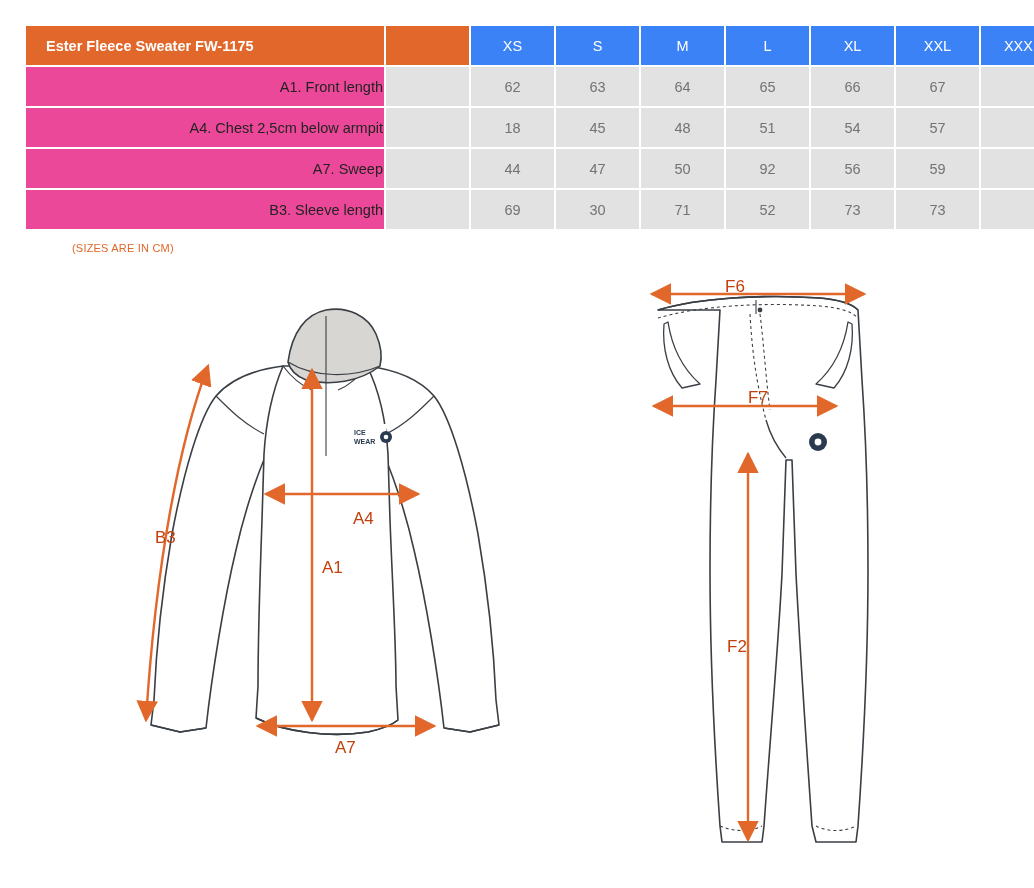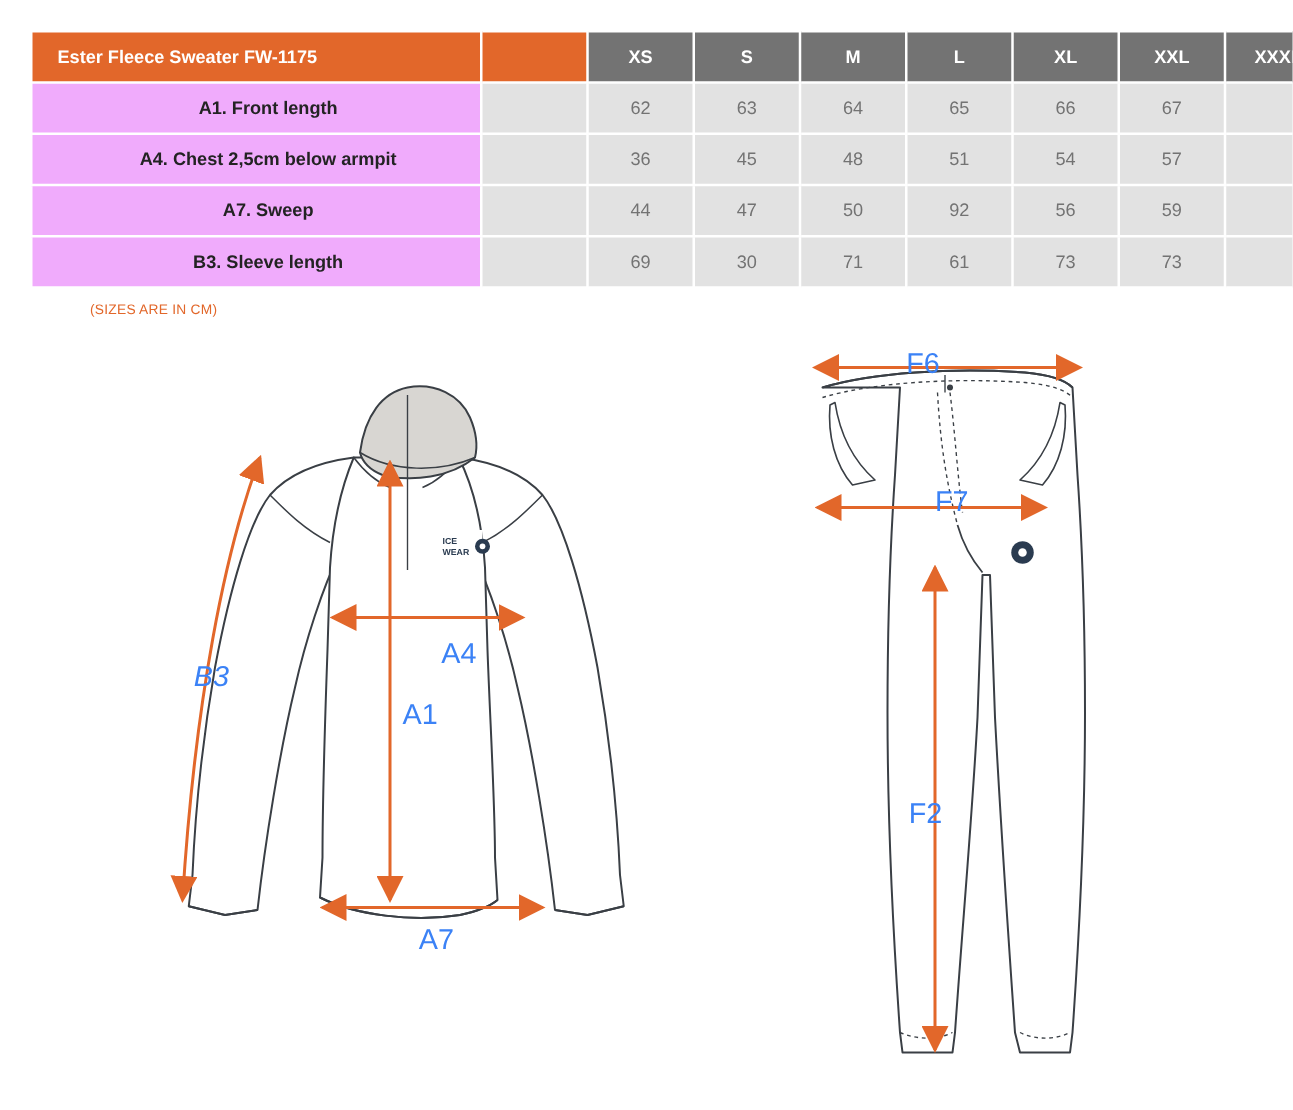--- a/index.html
+++ b/index.html
@@ -46,34 +46,33 @@
     padding-left: 20px;
     font-weight: bold;
     font-size: 15px;
     width: 337px;
   }
   th.header-gap {
     background: #e2672a;
     width: 81px;
   }
   th.header-size {
-    background: #737373;
+    background: #3b82f6;
     color: #ffffff;
     text-align: center;
-    font-weight: bold;
+    font-weight: normal;
     font-size: 15px;
     width: 81px;
   }
   td.row-label {
-    background: #f0abfc;
-    text-align: center;
+    background: #ec4899;
+    text-align: right;
     padding-left: 20px;
     font-size: 14.5px;
     color: #232323;
-    font-weight: bold;
   }
   td.cell-gap {
     background: #e2e2e2;
   }
   td.cell-val {
     background: #e2e2e2;
     text-align: center;
     font-size: 14.5px;
     color: #737373;
   }
@@ -89,22 +88,22 @@
   
   .illustrations {
     position: absolute;
     left: 0;
     top: 270px;
     width: 1034px;
     height: 618px;
   }
   .measure-label {
     position: absolute;
-    color: #3b82f6;
-    font-size: 23px;
+    color: #c2410c;
+    font-size: 17px;
     font-weight: normal;
   }
   svg { display: block; }
 </style>
 </head>
 <body>
 
 <div class="page">
 
   <div class="size-table-wrap">
@@ -130,21 +129,21 @@
           <td class="cell-val">63</td>
           <td class="cell-val">64</td>
           <td class="cell-val">65</td>
           <td class="cell-val">66</td>
           <td class="cell-val">67</td>
           <td class="cell-val"></td>
         </tr>
         <tr>
           <td class="row-label">A4. Chest 2,5cm below armpit</td>
           <td class="cell-gap"></td>
-          <td class="cell-val">36</td>
+          <td class="cell-val">18</td>
           <td class="cell-val">45</td>
           <td class="cell-val">48</td>
           <td class="cell-val">51</td>
           <td class="cell-val">54</td>
           <td class="cell-val">57</td>
           <td class="cell-val"></td>
         </tr>
         <tr>
           <td class="row-label">A7. Sweep</td>
           <td class="cell-gap"></td>
@@ -155,21 +154,21 @@
           <td class="cell-val">56</td>
           <td class="cell-val">59</td>
           <td class="cell-val"></td>
         </tr>
         <tr>
           <td class="row-label">B3. Sleeve length</td>
           <td class="cell-gap"></td>
           <td class="cell-val">69</td>
           <td class="cell-val">30</td>
           <td class="cell-val">71</td>
-          <td class="cell-val">61</td>
+          <td class="cell-val">52</td>
           <td class="cell-val">73</td>
           <td class="cell-val">73</td>
           <td class="cell-val"></td>
         </tr>
       </tbody>
     </table>
   </div>
 
   <div class="units-note">(SIZES ARE IN CM)</div>
 
@@ -229,21 +228,21 @@
 
       <path d="M178,96 C150,170 126,290 116,450" fill="none" stroke="#e2672a" stroke-width="2.4" marker-start="url(#arrOrangeStart)" marker-end="url(#arrOrange)"></path>
 
       <line x1="282" y1="100" x2="282" y2="450" stroke="#e2672a" stroke-width="2.4" marker-start="url(#arrOrangeStart)" marker-end="url(#arrOrange)"></line>
 
       <line x1="236" y1="224" x2="388" y2="224" stroke="#e2672a" stroke-width="2.4" marker-start="url(#arrOrangeStart)" marker-end="url(#arrOrange)"></line>
 
       <line x1="228" y1="456" x2="404" y2="456" stroke="#e2672a" stroke-width="2.4" marker-start="url(#arrOrangeStart)" marker-end="url(#arrOrange)"></line>
     </svg>
 
-    <div class="measure-label" style="left:155px;top:258px;font-style:italic;">B3</div>
+    <div class="measure-label" style="left:155px;top:258px;">B3</div>
     <div class="measure-label" style="left:322px;top:277px;margin-top:11px;">A1</div>
     <div class="measure-label" style="left:353px;top:239px;">A4</div>
     <div class="measure-label" style="left:335px;top:468px;">A7</div>
 
     <svg width="360" height="618" viewBox="0 0 360 618" style="position:absolute;left:620px;top:0;">
       <g fill="#ffffff" stroke="#3a3f45" stroke-width="1.6" stroke-linejoin="round">
 
         <path d="M38,40 C78,28 142,24 200,28 C222,30 232,34 238,40
                  L242,110 C246,168 248,230 248,300
                  C248,390 244,470 238,556 L236,572

